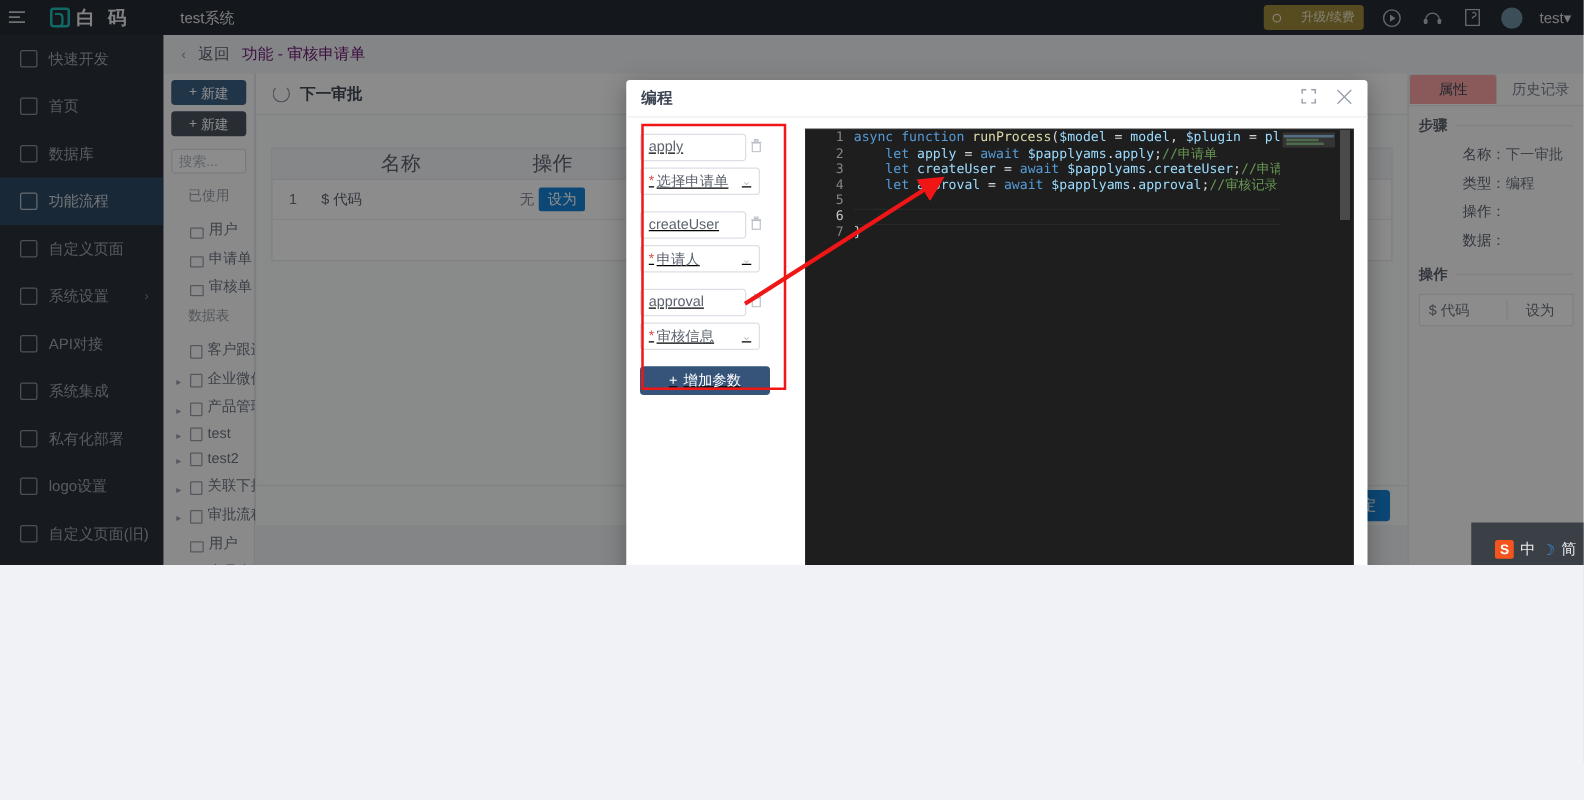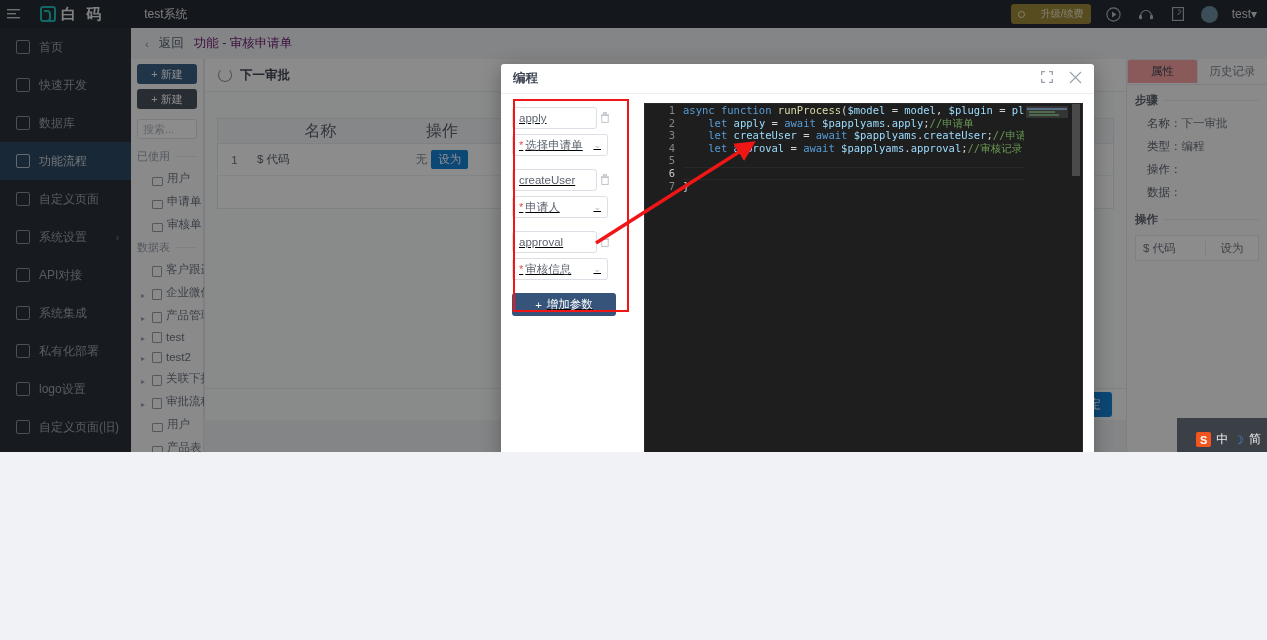--- a/index.html
+++ b/index.html
@@ -81,20 +81,21 @@
   }
   .tree-btn.alt { background:#4a5260; }
   .tree-search {
     margin:3px 6px 6px; height:20px; border:1px solid #dfe3e9; border-radius:3px;
     background:#fff; color:#b3b9c2; font-size:11px; display:flex; align-items:center;
     padding-left:5px;
   }
   .tree-group {
     display:flex; align-items:center; gap:5px; color:#9aa1ac; font-size:11px;
     padding:4px 6px 3px;
+    flex-direction:column;
   }
   .tree-group .line { flex:1; height:1px; background:#e6e9ee; }
   .tree-row {
     display:flex; align-items:flex-end; gap:4px; padding:4px 4px 4px 10px;
     color:#6e7682; font-size:11.5px; white-space:nowrap;
   }
   .tree-row .caret { width:7px; font-size:8px; color:#9aa1ac; flex:none; }
   .tree-row .ficon {
     width:11px; height:9px; flex:none; border:1px solid #9aa1ac; border-radius:1px;
   }
@@ -149,21 +150,21 @@
   }
   .prop-tabs { display:flex; height:26px; border-bottom:1px solid #e4e8ed; }
   .prop-tab { flex:1; display:flex; align-items:center; justify-content:center;
               font-size:11.5px; color:#7b828e; }
   .prop-tab.active { color:#3f4654; background:#fca5a5;
     border:1px solid #e4e8ed; border-bottom-color:#fff; border-radius:3px 3px 0 0; }
   .prop-sect { display:flex; align-items:center; gap:6px; padding:8px 8px 4px; }
   .prop-sect .t { font-size:11.5px; color:#5d646f; font-weight:bold; }
   .prop-sect .line { flex:1; height:1px; background:#e6e9ee; }
   .prop-row { padding:4px 8px 4px 20px; font-size:11.5px; color:#6f7680; }
-  .prop-row b { font-weight:normal; color:#5d646f; }
+  .prop-row b { font-weight:normal; color:#5d646f;margin-left:23px; }
   .prop-tbl { margin:4px 8px; border:1px solid #e6e9ee; display:flex; height:26px;
               align-items:center; background:#fff; }
   .prop-tbl .a { flex:1; padding-left:7px; font-size:11.5px; color:#6f7680;
                  border-right:1px solid #e6e9ee; }
   .prop-tbl .b { width:52px; text-align:center; font-size:11.5px; color:#6f7680; }
 
   
   .dimmer { position:absolute; inset:0; background:rgba(0,0,0,0.45); }
 
   
@@ -308,25 +309,25 @@
         <div class="tb-avatar"></div>
         <div class="tb-user">
           <span>test</span><span>▾</span>
         </div>
       </div>
     </div>
 
     <div class="sidebar" id="sidebar">
         <div class="side-item">
           <span class="side-ico"></span>
+          <span>快速开发</span>
+        </div>
+        <div class="side-item">
+          <span class="side-ico"></span>
           <span>首页</span>
-        </div>
-        <div class="side-item">
-          <span class="side-ico"></span>
-          <span>快速开发</span>
         </div>
         <div class="side-item">
           <span class="side-ico"></span>
           <span>数据库</span>
         </div>
         <div class="side-item active">
           <span class="side-ico"></span>
           <span>功能流程</span>
         </div>
         <div class="side-item">

